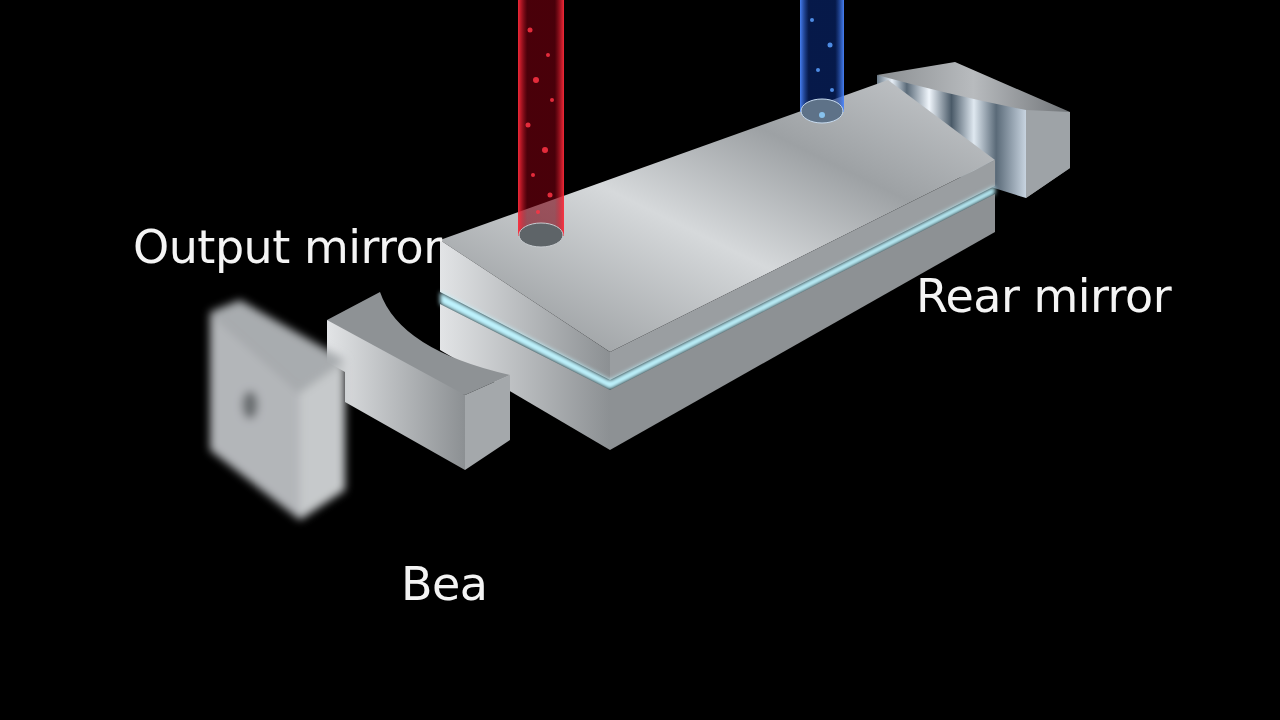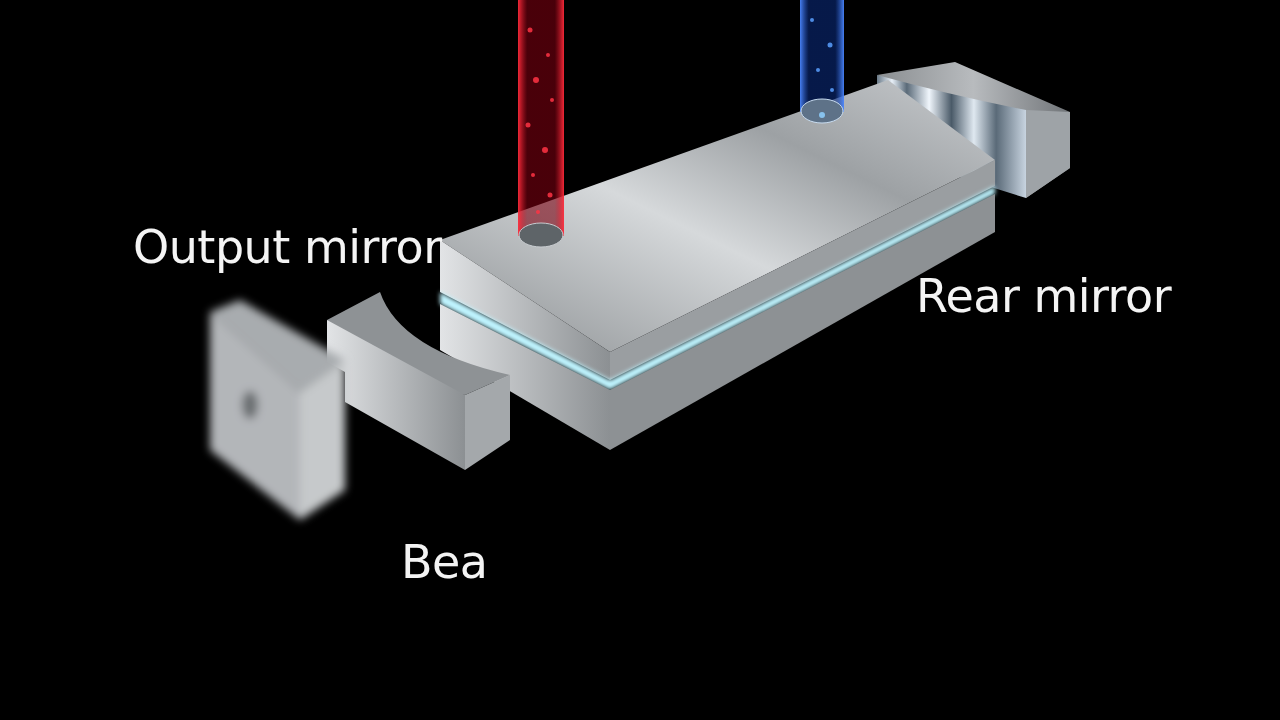--- a/index.html
+++ b/index.html
@@ -1,21 +1,21 @@
 <!DOCTYPE html>
 <html><head>
 <meta charset="utf-8">
 <style>
   html, body { margin:0; padding:0; background:#000; }
   body { width:1280px; height:720px; overflow:hidden; position:relative; font-family:"DejaVu Sans", sans-serif; }
   #scene { position:absolute; left:0; top:0; width:1280px; height:720px; }
   .label { position:absolute; color:#f4f4f4; font-size:46px; font-weight:normal; letter-spacing:-0.5px; white-space:nowrap; line-height:1; }
   #lbl-output { left:133px; top:224px; }
   #lbl-rear { left:916px; top:273px; }
-  #lbl-beam { left:401px; top:539px; }
+  #lbl-beam { left:401px; top:561px; }
 </style>
 </head>
 <body>
 
 <svg id="scene" viewBox="0 0 1280 720" xmlns="http://www.w3.org/2000/svg">
   <defs>
     <linearGradient id="topGrad" x1="0" y1="1" x2="1" y2="0">
       <stop offset="0" stop-color="#8a8e91"></stop>
       <stop offset="0.45" stop-color="#d6d9db"></stop>
       <stop offset="0.7" stop-color="#9da1a4"></stop>

